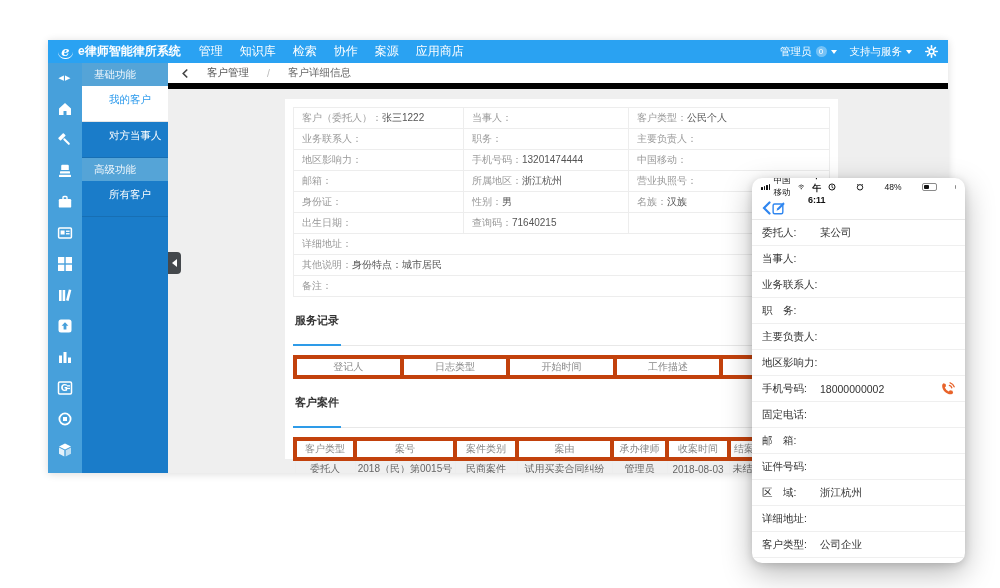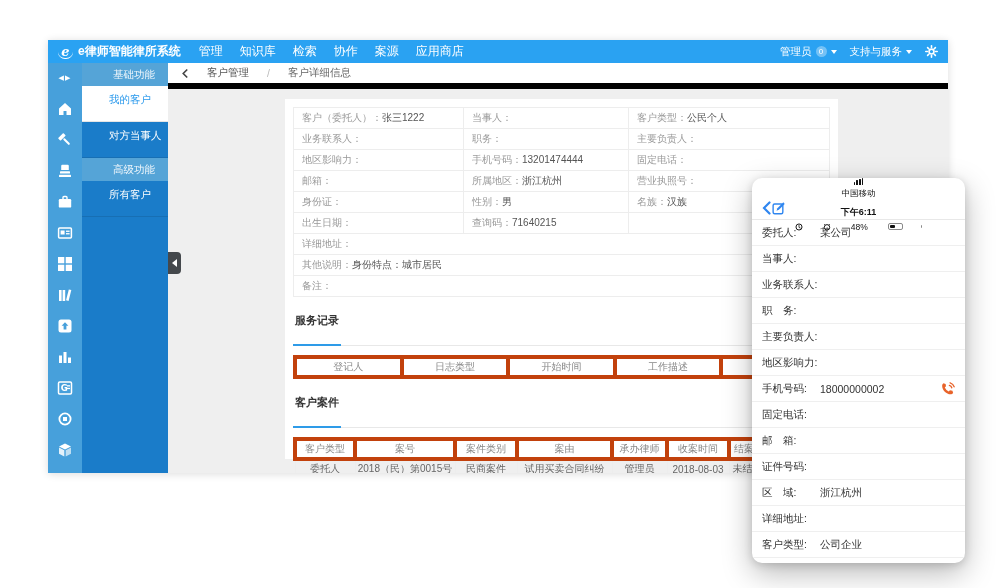--- a/index.html
+++ b/index.html
@@ -25,21 +25,21 @@
   .caret { width:0; height:0; border-left:3px solid transparent; border-right:3px solid transparent;
            border-top:4px solid #fff; display:inline-block; }
 
   .bd { display:flex; height:410px; }
   .rail { width:34px; background:#47A0DB; display:flex; flex-direction:column; align-items:center;
           padding-top:7px; gap:15px; flex-shrink:0; }
   .ric { width:16px; height:16px; display:flex; align-items:center; justify-content:center; }
   .arrows { color:#fff; font-size:7px; letter-spacing:1px; font-family:"DejaVu Sans",sans-serif; }
 
   .menu { width:86px; background:#1A7CC9; flex-shrink:0; font-size:10.5px; }
-  .m-h { height:23px; line-height:23px; padding-left:31px; background:#55A4D7; color:#F0F7FC; }
+  .m-h { height:23px; line-height:23px; padding-left:12px; background:#55A4D7; color:#F0F7FC; }
   .m-i { height:36px; line-height:27px; padding-left:27px; color:#fff;
          border-bottom:1px solid rgba(0,0,0,.10); }
   .m-i.sel { background:#fff; color:#2898EC; }
 
   .content { flex:1; background:#EFEFEF; position:relative; overflow:hidden; }
   .crumb { height:26px; background:#fff; display:flex; align-items:center; padding-left:13px;
            gap:18px; font-size:10.5px; color:#555; border-bottom:6px solid #000000; }
   .crumb .cur { color:#666; }
   .crumb .sep { color:#bbb; }
 
@@ -61,21 +61,21 @@
   table.grid th { border:4px solid #c2410c; height:20px; font-size:10px; font-weight:normal;
                   color:#888; text-align:center; overflow:hidden; white-space:nowrap; }
   table.grid td { border:1px solid #EDEDED; height:19px; font-size:10px; color:#666;
                   text-align:center; overflow:hidden; white-space:nowrap; }
   table.grid .la { text-align:left; padding-left:3px; }
 
   
   .phone { position:absolute; left:752px; top:178px; width:213px; height:385px; background:#fff;
            border-radius:10px; box-shadow:0 10px 30px rgba(0,0,0,.28), 0 2px 8px rgba(0,0,0,.15);
            overflow:hidden; z-index:5; }
-  .pstatus { height:18px; display:flex; align-items:center; padding:0 9px; gap:3px; color:#111;flex-direction:column; }
+  .pstatus { height:18px; display:flex; align-items:center; padding:0 9px; gap:3px; color:#111; }
   .sig { display:flex; align-items:flex-end; gap:1px; }
   .sig i { display:block; width:1.6px; background:#111; border-radius:.5px; }
   .carrier { font-size:8.5px; }
   .ptime { flex:1; text-align:center; font-size:9px; font-weight:bold; }
   .pright { display:flex; align-items:center; gap:20px; font-size:8.5px; }
   .batt { position:relative; width:15px; height:7.5px; border:1px solid #8a8a8a; border-radius:2px; padding:1px; }
   .batt i { display:block; height:100%; width:48%; background:#111; border-radius:1px; }
   .nub { width:1.5px; height:3.5px; background:#8a8a8a; border-radius:0 1px 1px 0; margin-left:-2px; }
 
   .pnav { height:24px; display:flex; align-items:center; padding:0 9px; border-bottom:1px solid #E8E8E8; }
@@ -257,21 +257,21 @@
               <td><span class="fl">客户类型：</span><span class="fv">公民个人</span></td>
             </tr>
             <tr>
               <td><span class="fl">业务联系人：</span><span class="fv"></span></td>
               <td><span class="fl">职务：</span><span class="fv"></span></td>
               <td><span class="fl">主要负责人：</span><span class="fv"></span></td>
             </tr>
             <tr>
               <td><span class="fl">地区影响力：</span><span class="fv"></span></td>
               <td><span class="fl">手机号码：</span><span class="fv">13201474444</span></td>
-              <td><span class="fl">固定电话：</span><span class="fv"></span></td>
+              <td><span class="fl">中国移动：</span><span class="fv"></span></td>
             </tr>
             <tr>
               <td><span class="fl">邮箱：</span><span class="fv"></span></td>
               <td><span class="fl">所属地区：</span><span class="fv">浙江杭州</span></td>
               <td><span class="fl">营业执照号：</span><span class="fv"></span></td>
             </tr>
             <tr>
               <td><span class="fl">身份证：</span><span class="fv"></span></td>
               <td><span class="fl">性别：</span><span class="fv">男</span></td>
               <td><span class="fl">名族：</span><span class="fv">汉族</span></td>

